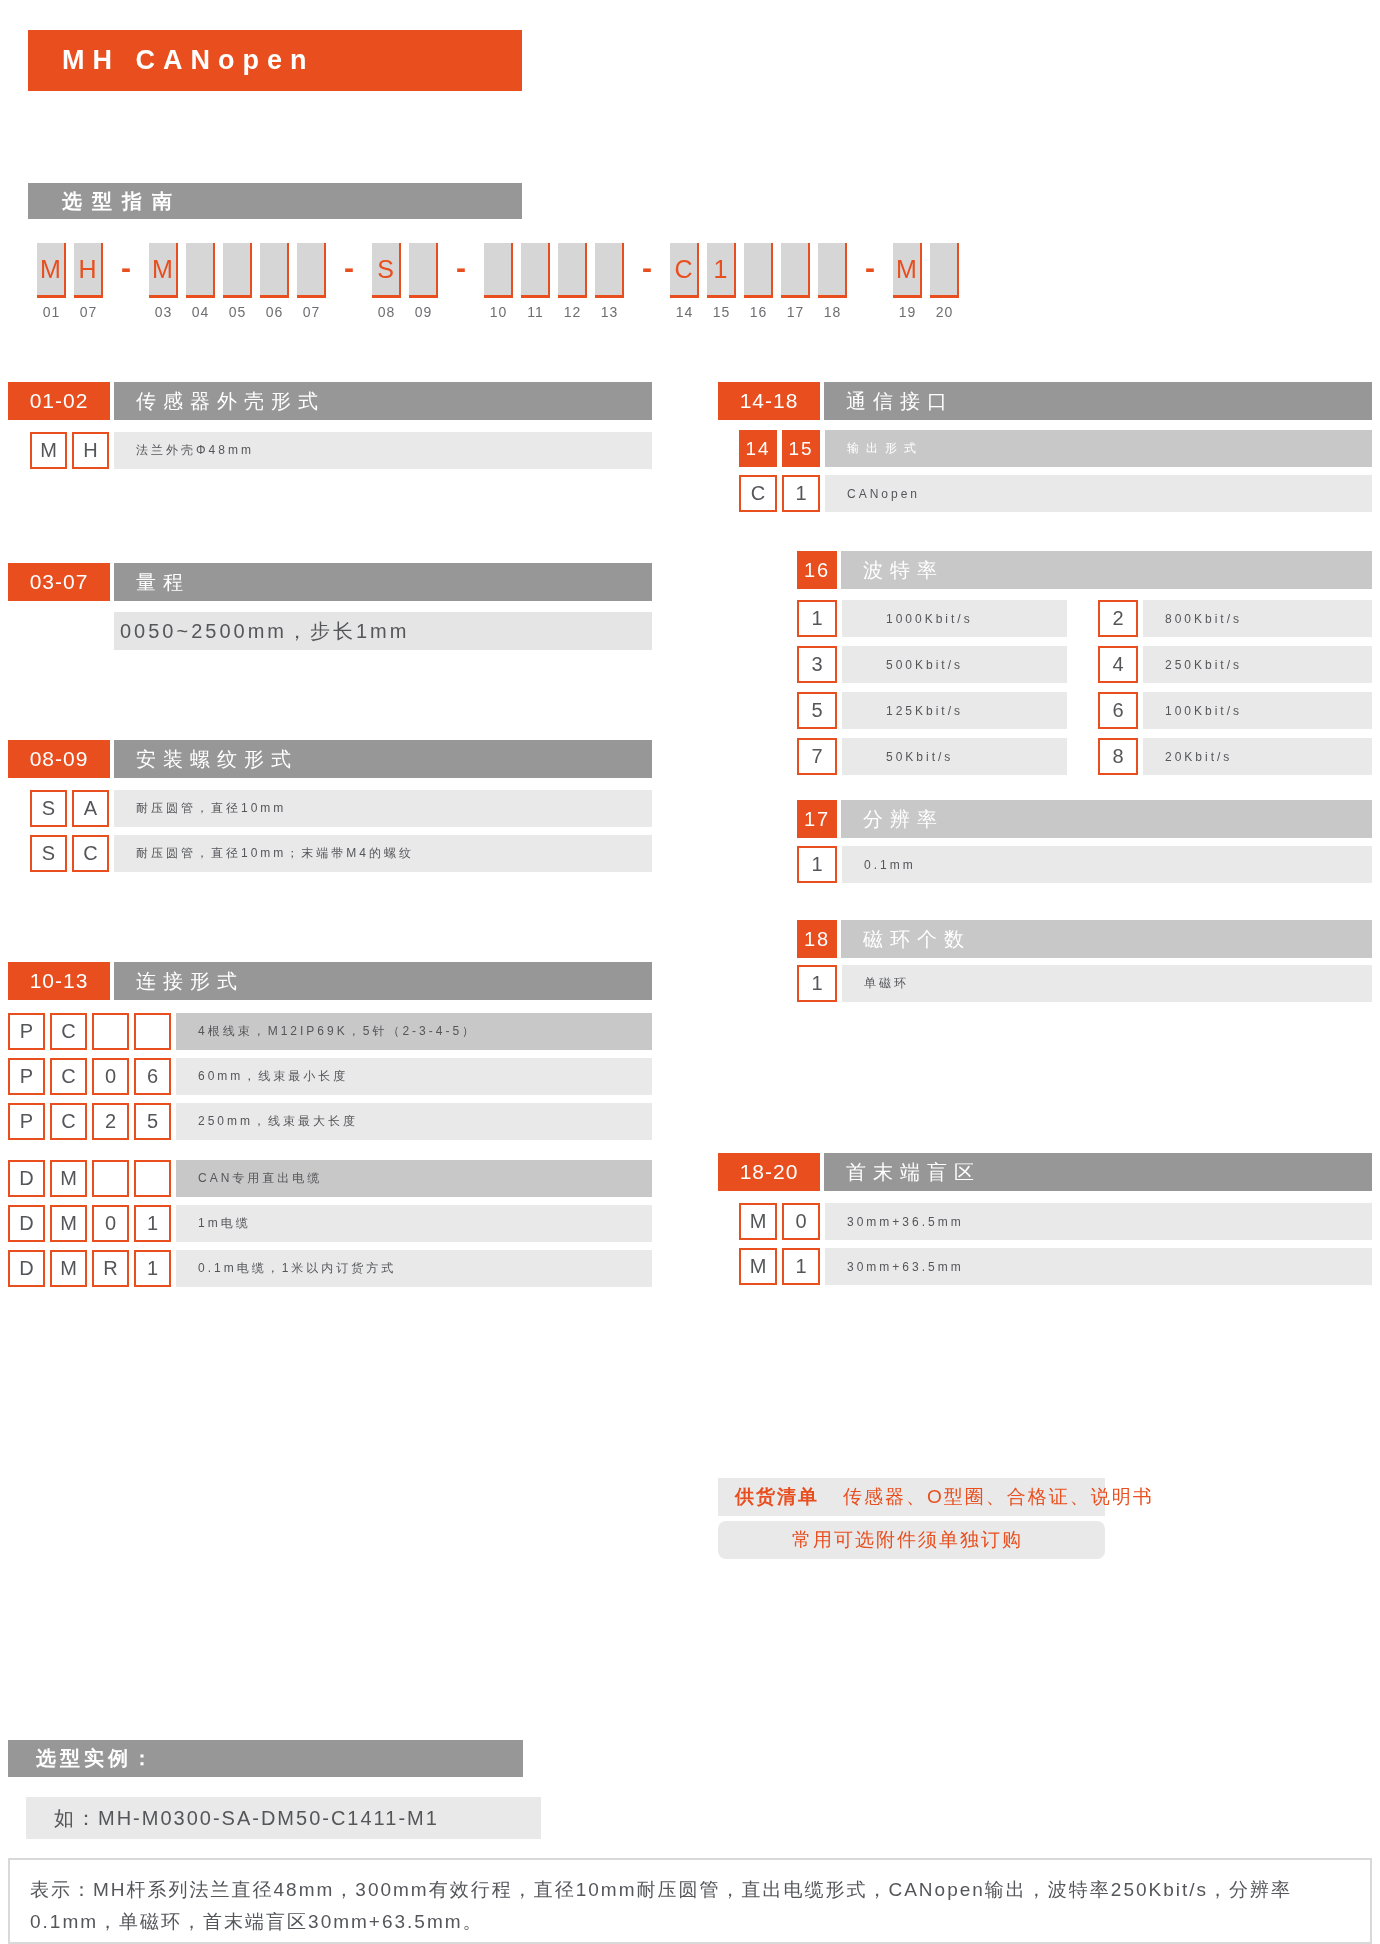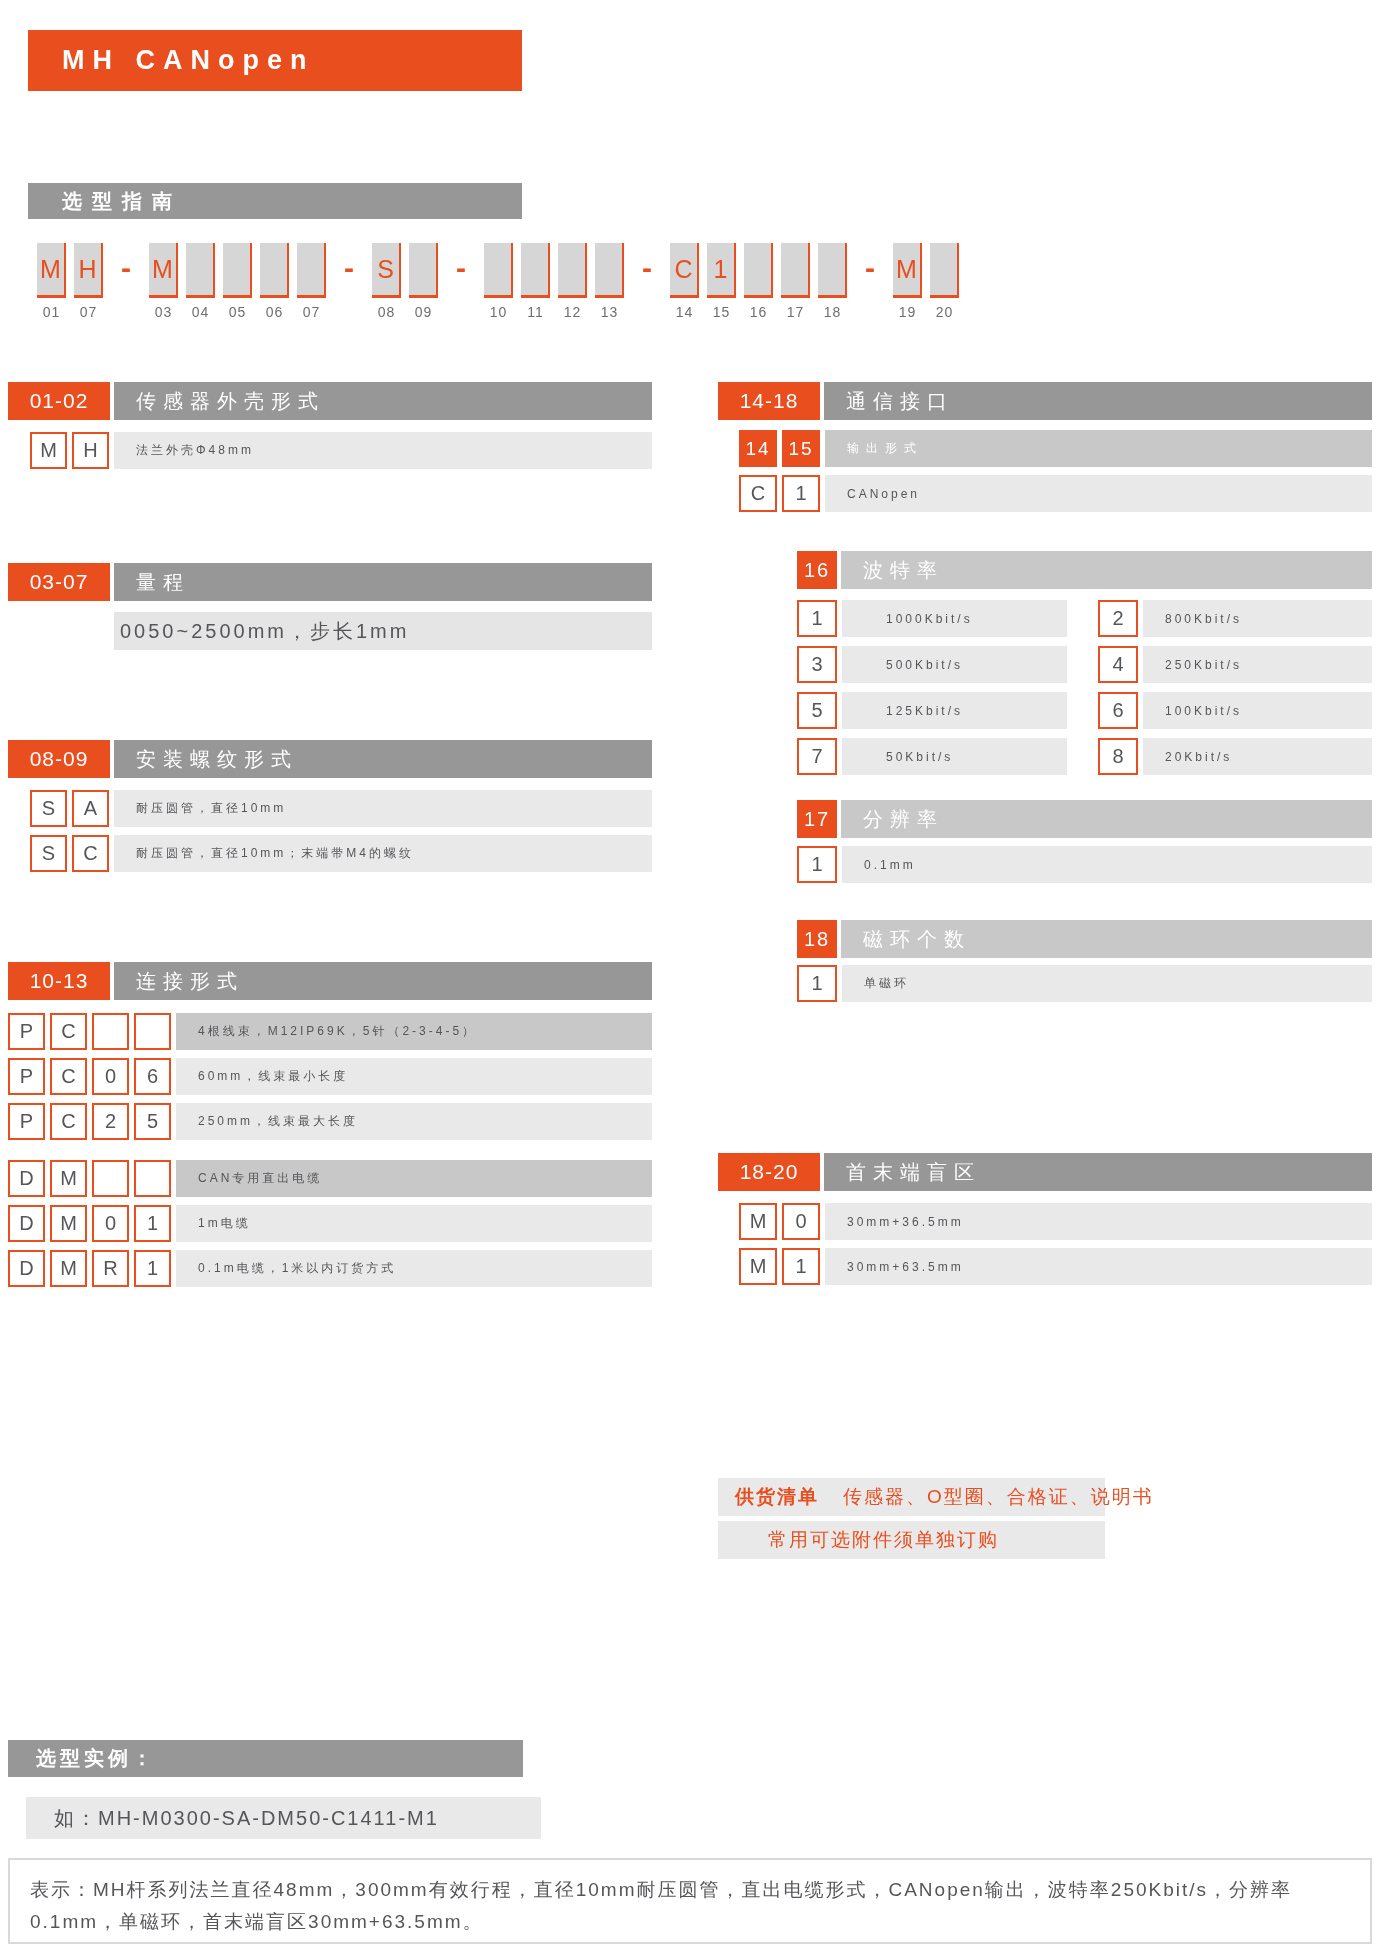--- a/index.html
+++ b/index.html
@@ -91,21 +91,21 @@
     font-size: 20px; letter-spacing: 3px;
   }
   
   .supply-row {
     position: absolute; left: 718px; width: 387px; height: 38px; background: #e9e9e9;
     display: flex; align-items: center; font-size: 19px; letter-spacing: 2px;
     color: #E84E1E; white-space: nowrap;
   }
   .supply-label { font-weight: bold; padding-left: 17px; }
   .supply-desc { margin-left: 24px; }
-  .supply-row.second { padding-left: 50px; }
+  .supply-row.second { padding-left: 74px; border-radius: 8px; }
   
   .exh {
     position: absolute; left: 8px; top: 1740px; width: 515px; height: 37px;
     background: #979797; color: #fff; font-weight: bold; display: flex;
     align-items: center; padding-left: 28px; font-size: 20px; letter-spacing: 4px;
   }
   .exm {
     position: absolute; left: 8px; top: 1797px; width: 515px; height: 42px;
     background: #e9e9e9; color: #55565a; display: flex; align-items: center;
     padding-left: 28px; font-size: 20px; letter-spacing: 2px; margin-left: 18px;

